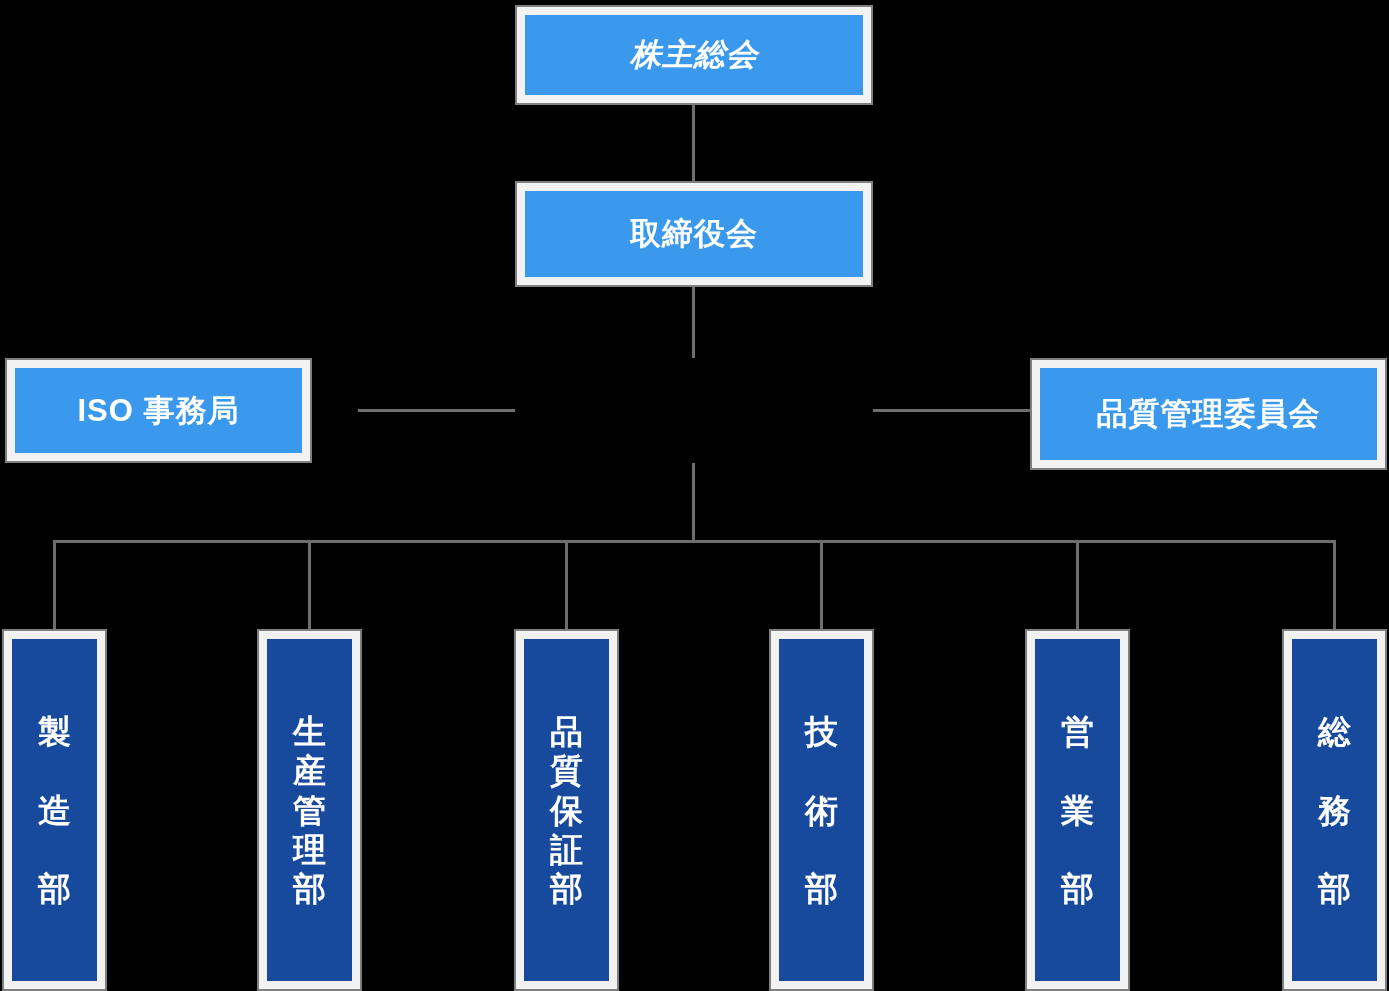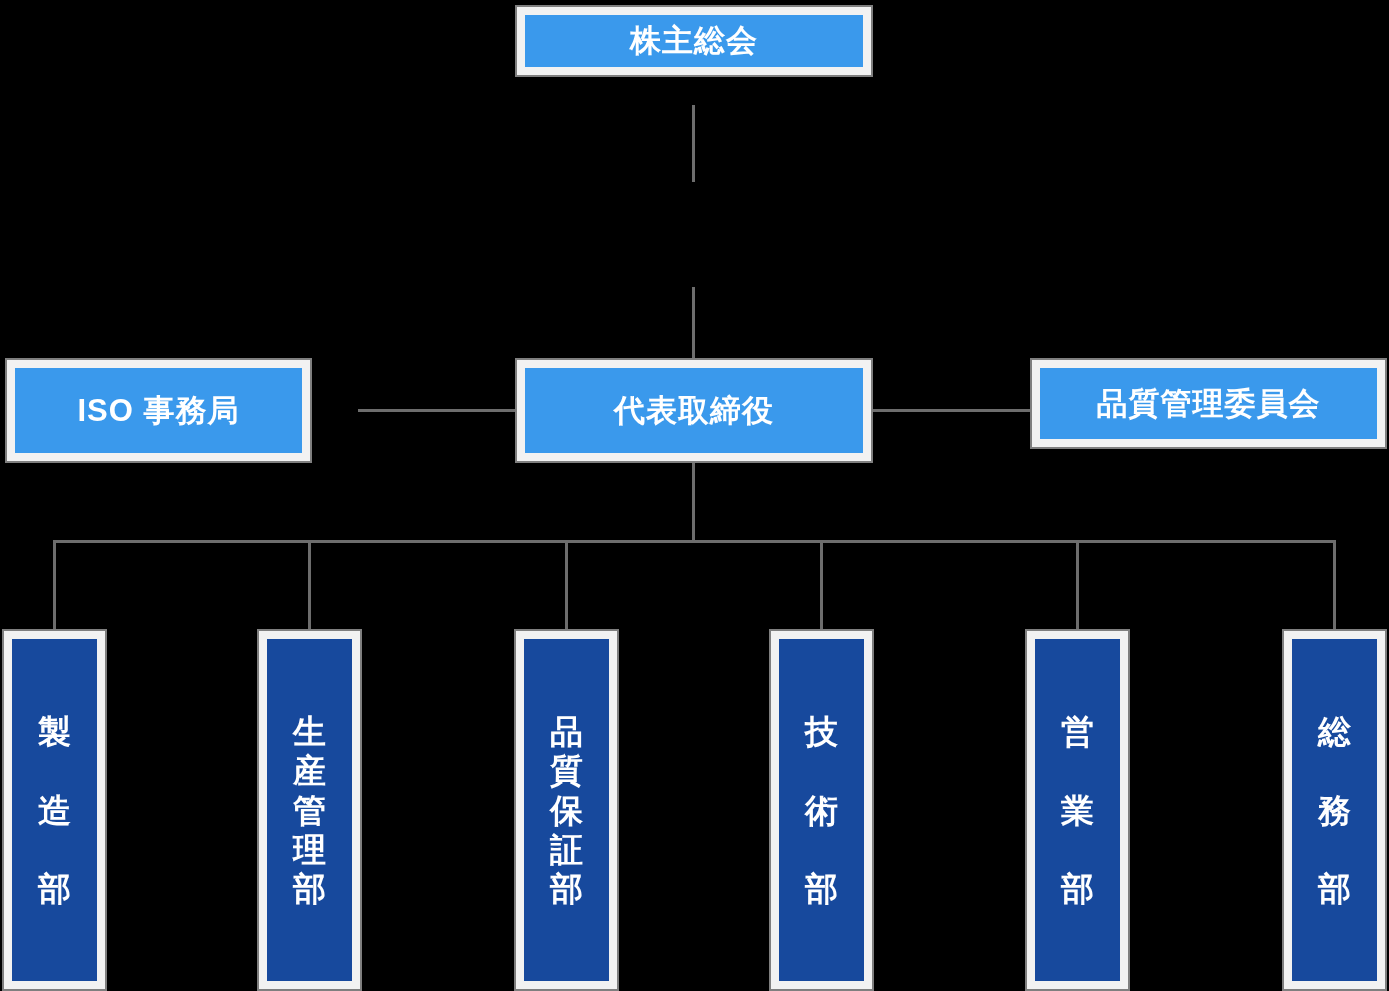--- a/index.html
+++ b/index.html
@@ -60,32 +60,32 @@
   <div class="line" style="left:873px; top:409px; width:157px; height:3px;"></div>
   <div class="line" style="left:692px; top:463px; width:3px; height:78px;"></div>
   <div class="line" style="left:53px; top:540px; width:1283px; height:3px;"></div>
   <div class="line" style="left:53px; top:540px; width:3px; height:90px;"></div>
   <div class="line" style="left:308px; top:540px; width:3px; height:90px;"></div>
   <div class="line" style="left:565px; top:540px; width:3px; height:90px;"></div>
   <div class="line" style="left:820px; top:540px; width:3px; height:90px;"></div>
   <div class="line" style="left:1076px; top:540px; width:3px; height:90px;"></div>
   <div class="line" style="left:1333px; top:540px; width:3px; height:90px;"></div>
 
-  <div class="node light" style="left:515px; top:5px; width:358px; height:72px;">
+  <div class="node light" style="left:515px; top:5px; width:358px; height:100px;font-style:italic;">
     <div class="fill">株主総会</div>
   </div>
 
+  <div class="node light" style="left:515px; top:181px; width:358px; height:106px;">
+    <div class="fill">取締役会</div>
+  </div>
 
   <div class="node light" style="left:5px; top:358px; width:307px; height:105px;">
     <div class="fill">ISO 事務局</div>
   </div>
-  <div class="node light" style="left:515px; top:358px; width:358px; height:105px;">
-    <div class="fill">代表取締役</div>
-  </div>
-  <div class="node light" style="left:1030px; top:358px; width:357px; height:91px;">
+  <div class="node light" style="left:1030px; top:358px; width:357px; height:112px;">
     <div class="fill">品質管理委員会</div>
   </div>
 
   <div class="node dark" style="left:2px; top:629px; width:105px; height:362px;">
     <div class="fill">
       <div class="vtext">
           <span>製</span>
           <span>造</span>
           <span>部</span>
         </div>

